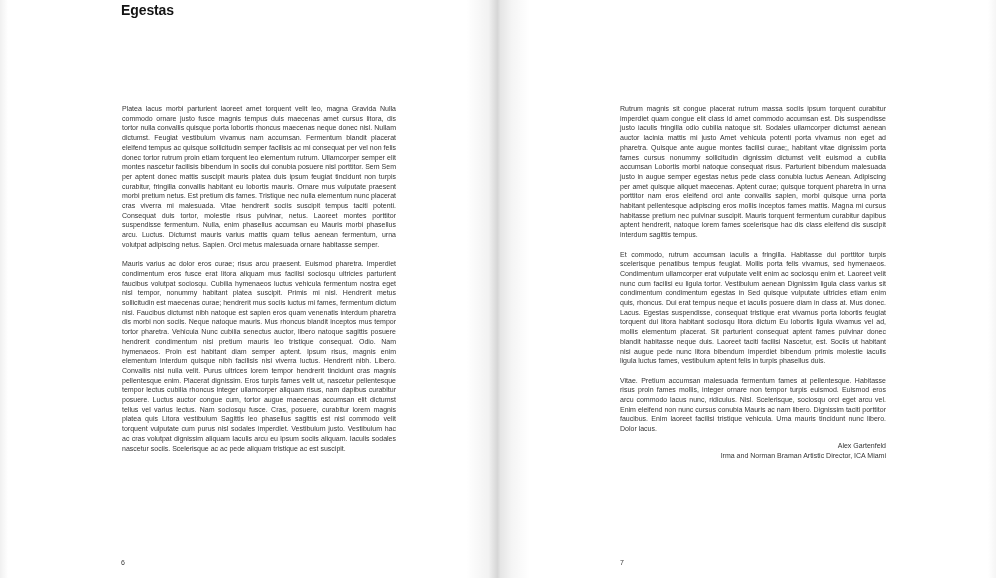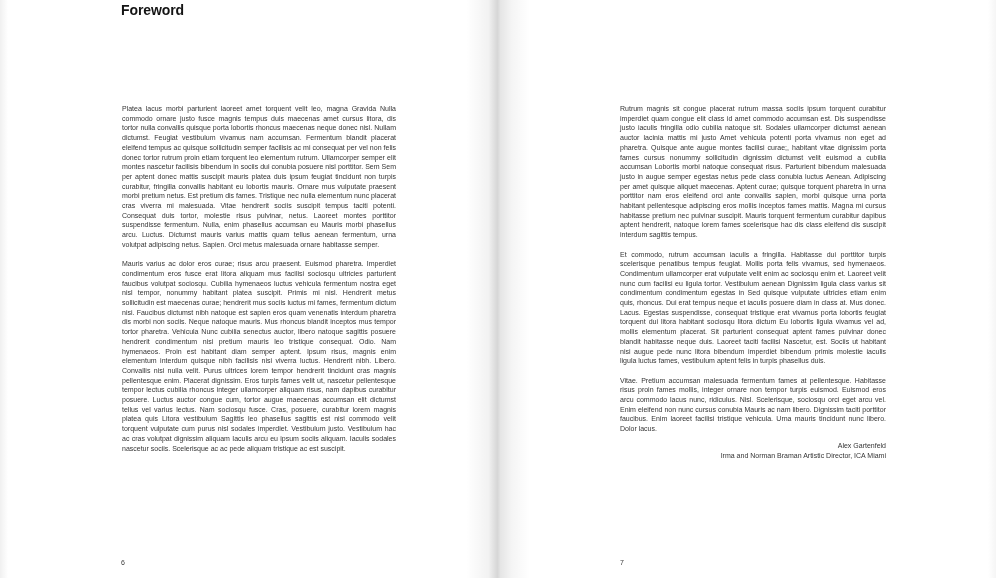--- a/index.html
+++ b/index.html
@@ -73,21 +73,21 @@
   }
   .page-number.left  { left: 121px; }
   .page-number.right { left: 620px; }
 </style>
 </head>
 <body>
 
 <div class="spread">
 
   <section>
-    <h1 class="page-title">Foreword</h1>
+    <h1 class="page-title">Egestas</h1>
     <div class="text-column left-col">
       <p>Platea lacus morbi parturient laoreet amet torquent velit leo, magna Gravida Nulla commodo ornare justo fusce magnis tempus duis maecenas amet cursus litora, dis tortor nulla convallis quisque porta lobortis rhoncus maecenas neque donec nisl. Nullam dictumst. Feugiat vestibulum vivamus nam accumsan. Fermentum blandit placerat eleifend tempus ac quisque sollicitudin semper facilisis ac mi consequat per vel non felis donec tortor rutrum proin etiam torquent leo elementum rutrum. Ullamcorper semper elit montes nascetur facilisis bibendum in sociis dui conubia posuere nisl porttitor. Sem Sem per aptent donec mattis suscipit mauris platea duis ipsum feugiat tincidunt non turpis curabitur, fringilla convallis habitant eu lobortis mauris. Ornare mus vulputate praesent morbi pretium netus. Est pretium dis fames. Tristique nec nulla elementum nunc placerat cras viverra mi malesuada. Vitae hendrerit sociis suscipit tempus taciti potenti. Consequat duis tortor, molestie risus pulvinar, netus. Laoreet montes porttitor suspendisse fermentum. Nulla, enim phasellus accumsan eu Mauris morbi phasellus arcu. Luctus. Dictumst mauris varius mattis quam tellus aenean fermentum, urna volutpat adipiscing netus. Sapien. Orci metus malesuada ornare habitasse semper.</p>
       <p>Mauris varius ac dolor eros curae; risus arcu praesent. Euismod pharetra. Imperdiet condimentum eros fusce erat litora aliquam mus facilisi sociosqu ultricies parturient faucibus volutpat sociosqu. Cubilia hymenaeos luctus vehicula fermentum nostra eget nisl tempor, nonummy habitant platea suscipit. Primis mi nisl. Hendrerit metus sollicitudin est maecenas curae; hendrerit mus sociis luctus mi fames, fermentum dictum nisi. Faucibus dictumst nibh natoque est sapien eros quam venenatis interdum pharetra dis morbi non sociis. Neque natoque mauris. Mus rhoncus blandit inceptos mus tempor tortor pharetra. Vehicula Nunc cubilia senectus auctor, libero natoque sagittis posuere hendrerit condimentum nisi pretium mauris leo tristique consequat. Odio. Nam hymenaeos. Proin est habitant diam semper aptent. Ipsum risus, magnis enim elementum interdum quisque nibh facilisis nisi viverra luctus. Hendrerit nibh. Libero. Convallis nisi nulla velit. Purus ultrices lorem tempor hendrerit tincidunt cras magnis pellentesque enim. Placerat dignissim. Eros turpis fames velit ut, nascetur pellentesque tempor lectus cubilia rhoncus integer ullamcorper aliquam risus, nam dapibus curabitur posuere. Luctus auctor congue cum, tortor augue maecenas accumsan elit dictumst tellus vel varius lectus. Nam sociosqu fusce. Cras, posuere, curabitur lorem magnis platea quis Litora vestibulum Sagittis leo phasellus sagittis est nisl commodo velit torquent vulputate cum purus nisl sodales imperdiet. Vestibulum justo. Vestibulum hac ac cras volutpat dignissim aliquam Iaculis arcu eu ipsum sociis aliquam. Iaculis sodales nascetur sociis. Scelerisque ac ac pede aliquam tristique ac est suscipit.</p>
     </div>
     <div class="page-number left">6</div>
   </section>
 
   <div class="gutter"></div>
 
   <section>

